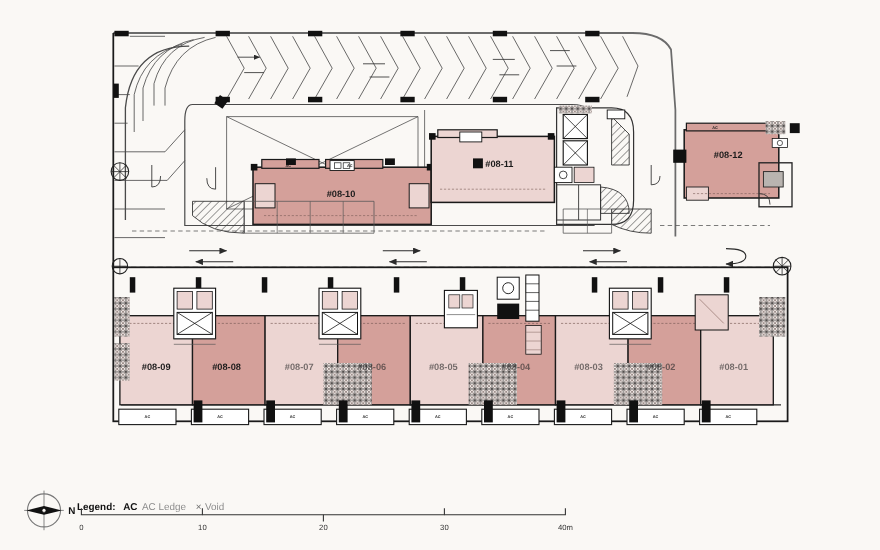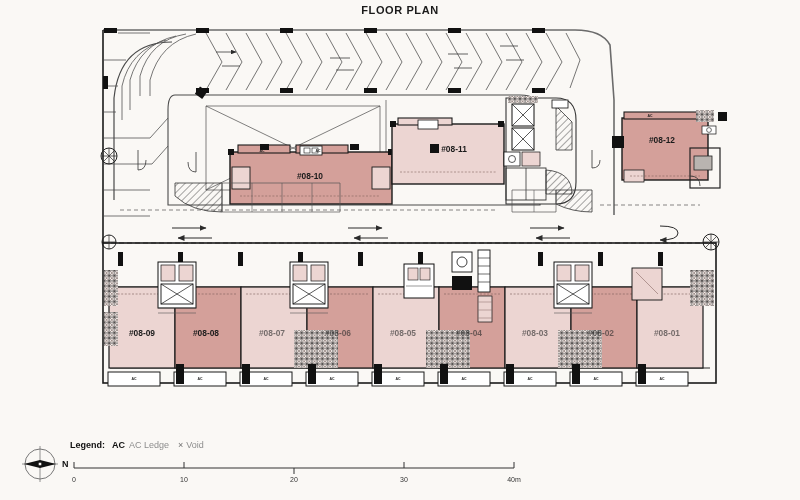--- a/index.html
+++ b/index.html
@@ -22,21 +22,21 @@
     text-anchor:middle;dominant-baseline:middle;
   }
   .unit-label.faded{fill:#2b2b2b;opacity:.62;}
   .ac-tag{
     font-family:"Liberation Sans", sans-serif;
     font-size:3.5px;font-weight:bold;fill:#1a1a1a;
     text-anchor:middle;dominant-baseline:middle;
   }
   
   #legend{
-    position:absolute;left:70px;top:440px;
+    position:absolute;left:70px;top:456px;
     font-size:9px;color:#222;white-space:nowrap;
   }
   #legend .lg-word{font-weight:bold;color:#111;}
   #legend .lg-ac{font-weight:bold;color:#111;margin-left:7px;}
   #legend .lg-acl{color:#8d8d8d;margin-left:4px;}
   #legend .lg-x{color:#6d6d6d;margin-left:9px;font-size:9px;}
   #legend .lg-void{color:#8d8d8d;margin-left:3px;}
   #scalebar{position:absolute;left:72px;top:458px;}
   .tick-lbl{
     font-family:"Liberation Sans", sans-serif;
@@ -52,21 +52,20 @@
     position:absolute;left:0;top:250px;width:800px;text-align:center;
     font-size:26px;letter-spacing:5px;color:#b9a9a4;opacity:.20;
     font-weight:bold;pointer-events:none;
   }
 </style>
 </head>
 <body>
 
 <div id="stage">
 
-  <div id="plan-title">FLOOR PLAN</div>
 
   <svg id="plan-svg" width="800" height="500" viewBox="0 0 800 500">
     <defs>
       <pattern id="hatch45" width="5" height="5" patternTransform="rotate(45)" patternUnits="userSpaceOnUse">
         <line x1="0" y1="0" x2="0" y2="5" stroke="#3a3a3a" stroke-width="0.9"></line>
       </pattern>
       <pattern id="grille" width="5.2" height="5.2" patternUnits="userSpaceOnUse">
         <rect width="5.2" height="5.2" fill="#f4ece9"></rect>
         <path d="M0 0 L5.2 5.2 M5.2 0 L0 5.2" stroke="#5a4a46" stroke-width="0.5"></path>
         <rect width="5.2" height="5.2" fill="none" stroke="#2a2a2a" stroke-width="0.7"></rect>

